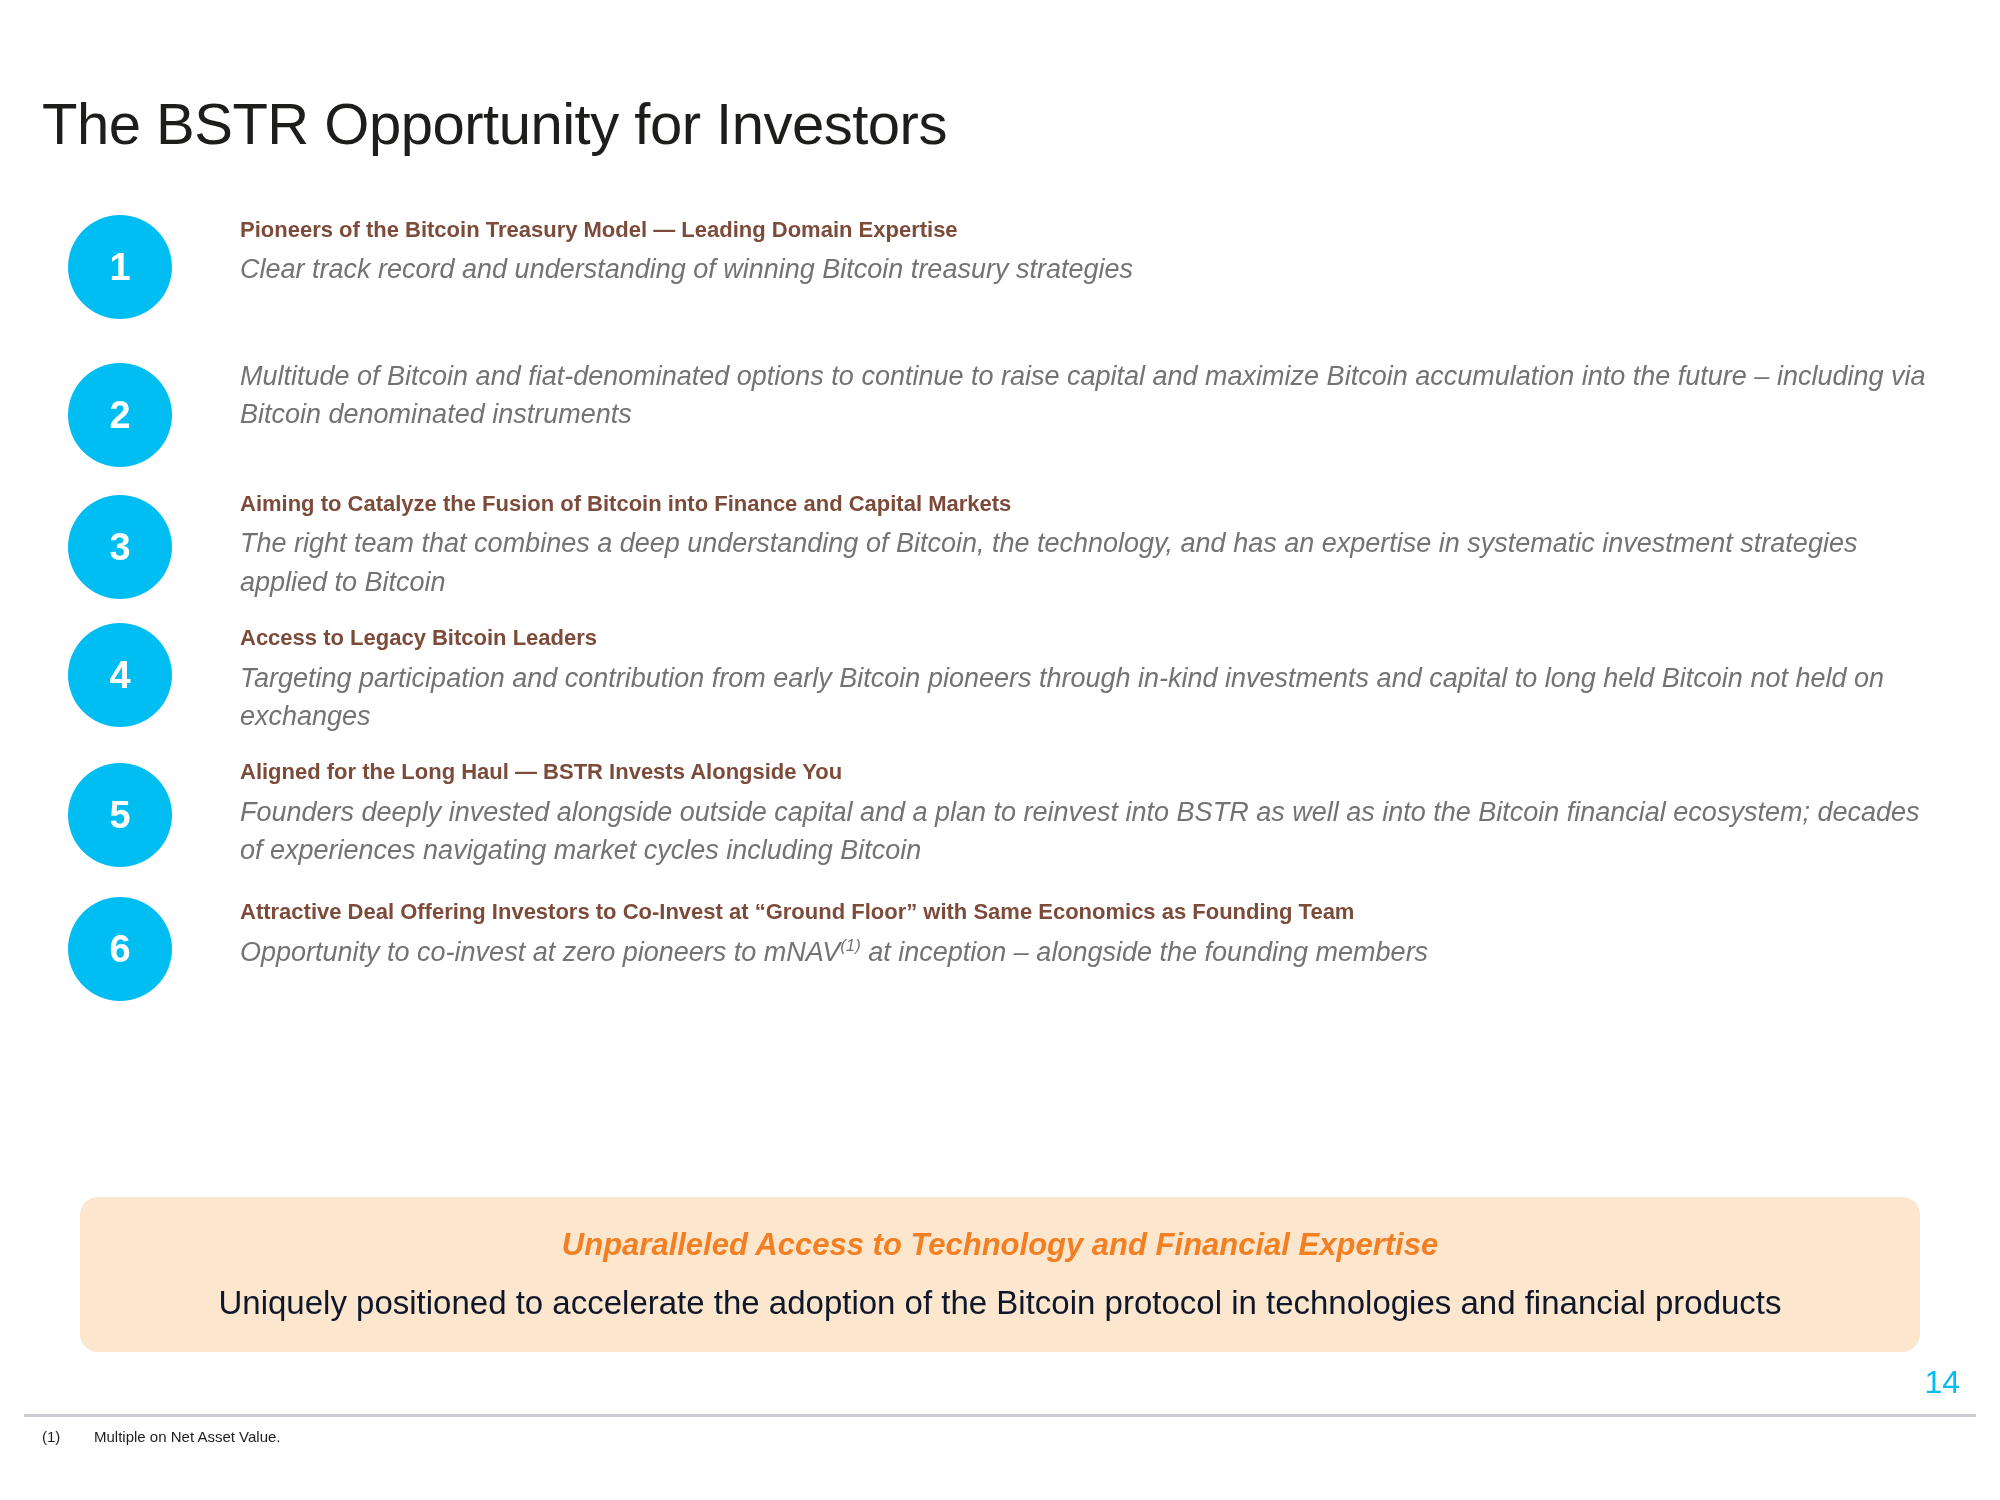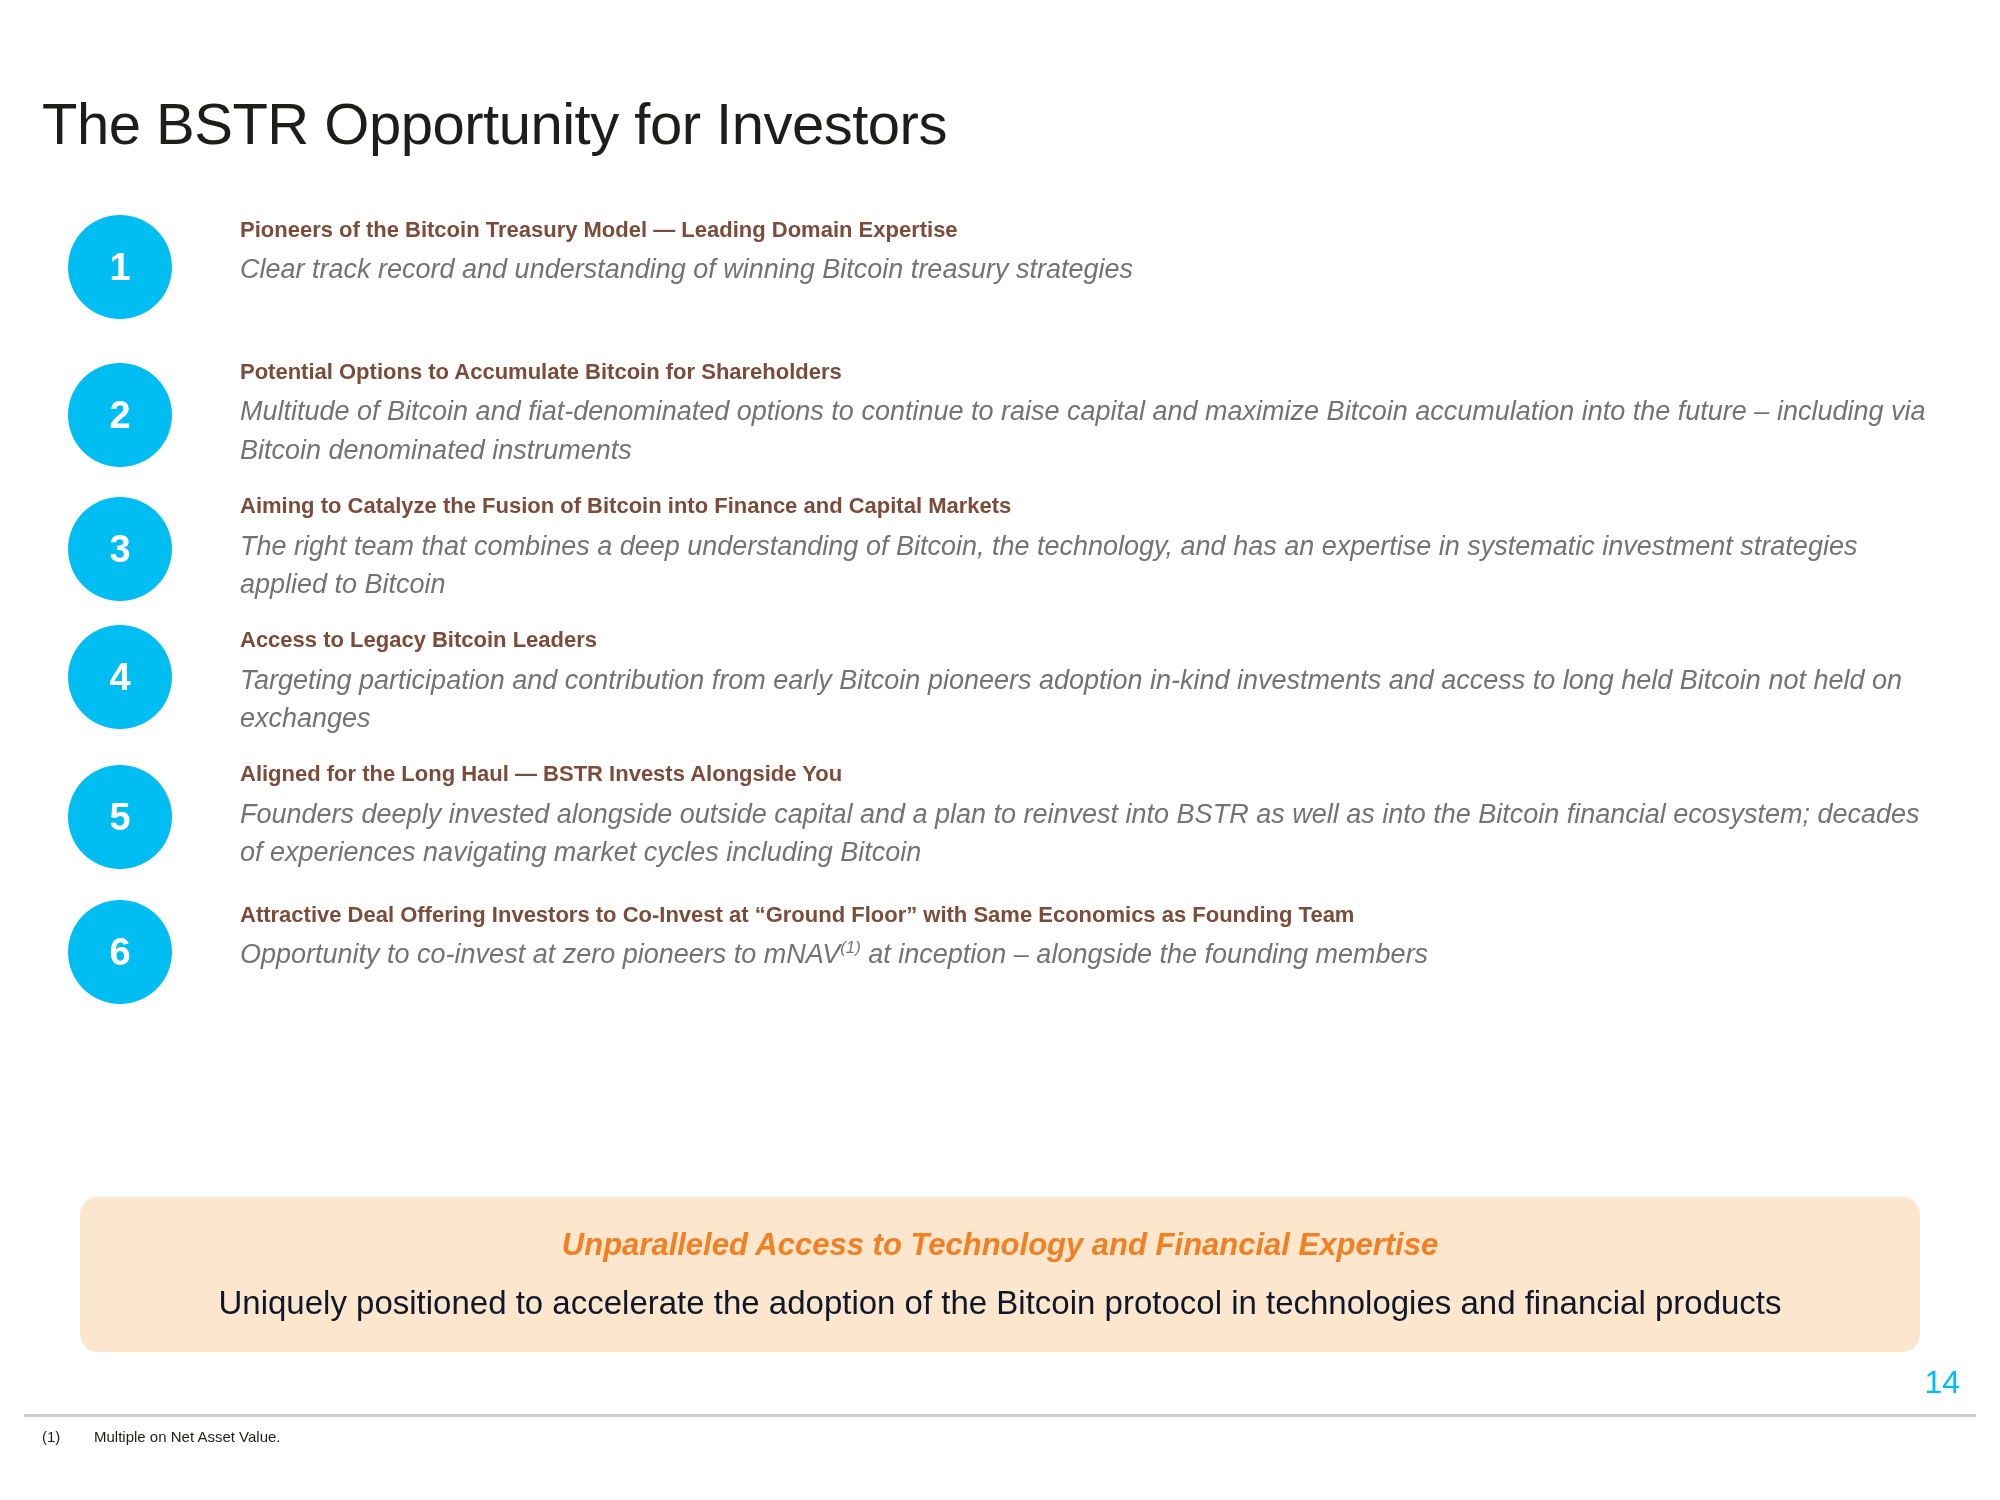--- a/index.html
+++ b/index.html
@@ -198,42 +198,41 @@
         <div class="point-head">Pioneers of the Bitcoin Treasury Model — Leading Domain Expertise</div>
         <div class="point-body">Clear track record and understanding of winning Bitcoin treasury strategies</div>
       </div>
     </div>
 
     <div class="point-row row-2">
       <div class="badge-cell">
         <div class="badge">2</div>
       </div>
       <div class="point-text">
-        <div class="point-head">Potential Options to Accumulate Bitcoin for Shareholders</div>
         <div class="point-body">Multitude of Bitcoin and fiat-denominated options to continue to raise capital and maximize Bitcoin accumulation into the future – including via Bitcoin denominated instruments</div>
       </div>
     </div>
 
     <div class="point-row row-3">
       <div class="badge-cell">
         <div class="badge">3</div>
       </div>
       <div class="point-text">
         <div class="point-head">Aiming to Catalyze the Fusion of Bitcoin into Finance and Capital Markets</div>
         <div class="point-body">The right team that combines a deep understanding of Bitcoin, the technology, and has an expertise in systematic investment strategies applied to Bitcoin</div>
       </div>
     </div>
 
     <div class="point-row row-4">
       <div class="badge-cell">
         <div class="badge">4</div>
       </div>
       <div class="point-text">
         <div class="point-head">Access to Legacy Bitcoin Leaders</div>
-        <div class="point-body">Targeting participation and contribution from early Bitcoin pioneers adoption in-kind investments and access to long held Bitcoin not held on exchanges</div>
+        <div class="point-body">Targeting participation and contribution from early Bitcoin pioneers through in-kind investments and capital to long held Bitcoin not held on exchanges</div>
       </div>
     </div>
 
     <div class="point-row row-5">
       <div class="badge-cell">
         <div class="badge">5</div>
       </div>
       <div class="point-text">
         <div class="point-head">Aligned for the Long Haul — BSTR Invests Alongside You</div>
         <div class="point-body">Founders deeply invested alongside outside capital and a plan to reinvest into BSTR as well as into the Bitcoin financial ecosystem; decades of experiences navigating market cycles including Bitcoin</div>

